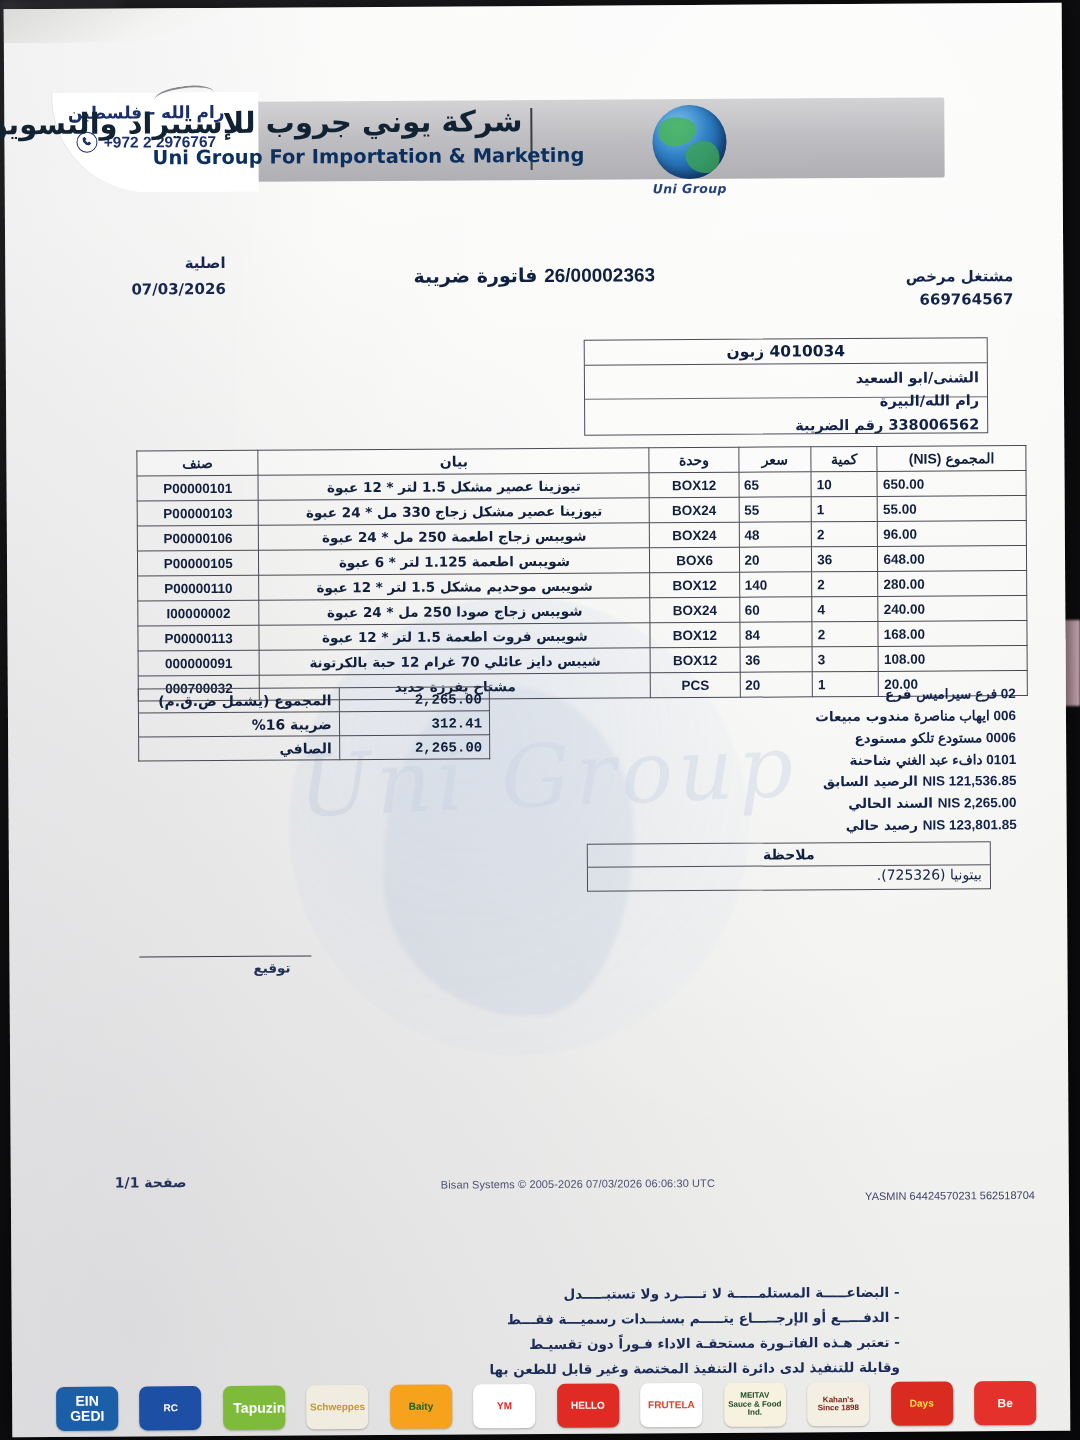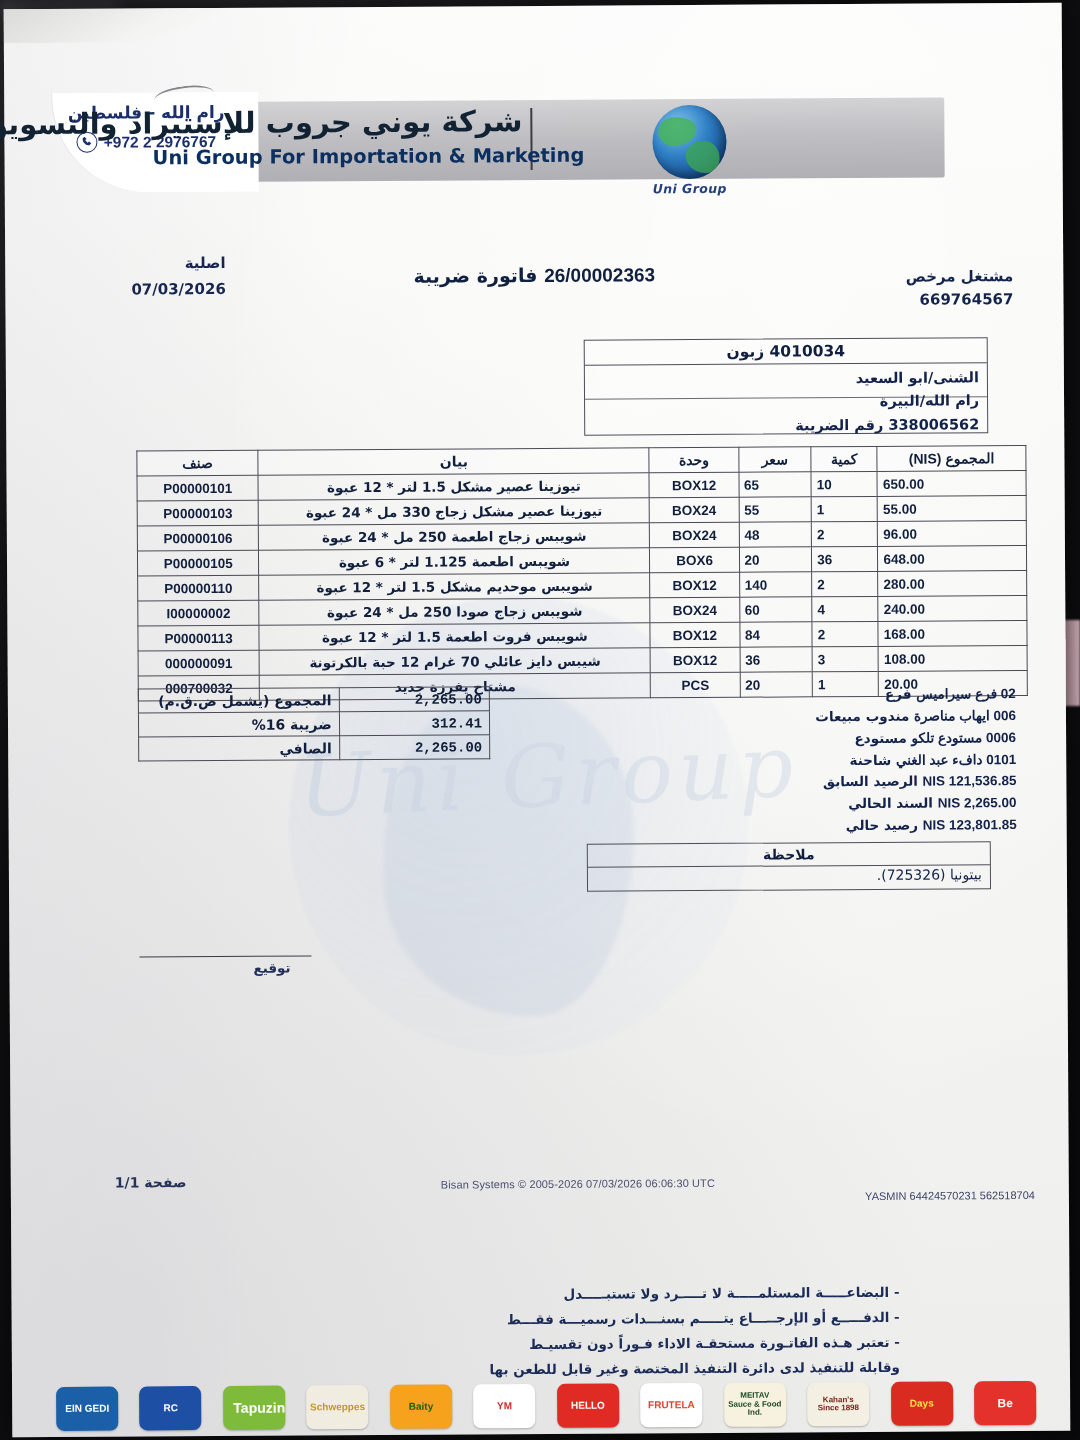--- a/index.html
+++ b/index.html
@@ -654,16 +654,16 @@
 Since 1898</div>
       <div class="brand" style="background: rgb(247, 242, 223); color: rgb(29, 74, 42); white-space: pre-line; font-size: 8px;">MEITAV
 Sauce &amp; Food Ind.</div>
       <div class="brand" style="background: rgb(255, 255, 255); color: rgb(224, 69, 44); white-space: pre-line; font-size: 10px;">FRUTELA</div>
       <div class="brand" style="background: rgb(224, 43, 36); color: rgb(255, 255, 255); white-space: pre-line; font-size: 10px;">HELLO</div>
       <div class="brand" style="background: rgb(255, 255, 255); color: rgb(210, 47, 42); white-space: pre-line; font-size: 10px;">YM</div>
       <div class="brand" style="background: rgb(246, 162, 29); color: rgb(27, 94, 32); white-space: pre-line; font-size: 10px;">Baity</div>
       <div class="brand" style="background: rgb(240, 236, 224); color: rgb(194, 153, 47); white-space: pre-line; font-size: 10px;">Schweppes</div>
       <div class="brand" style="background: rgb(127, 187, 58); color: rgb(255, 255, 255); white-space: pre-line; font-size: 14px; padding-left: 20px;">Tapuzina</div>
       <div class="brand" style="background: rgb(29, 79, 165); color: rgb(255, 255, 255); white-space: pre-line; font-size: 10px;">RC</div>
-      <div class="brand" style="background: rgb(26, 95, 168); color: rgb(255, 255, 255); white-space: pre-line; font-size: 10px;">EIN GEDI</div>
+      <div class="brand" style="background: rgb(26, 95, 168); color: rgb(255, 255, 255); white-space: pre-line; font-size: 14px;">EIN GEDI</div>
     </div>
   </div>
 </div>
 
 </body></html>

